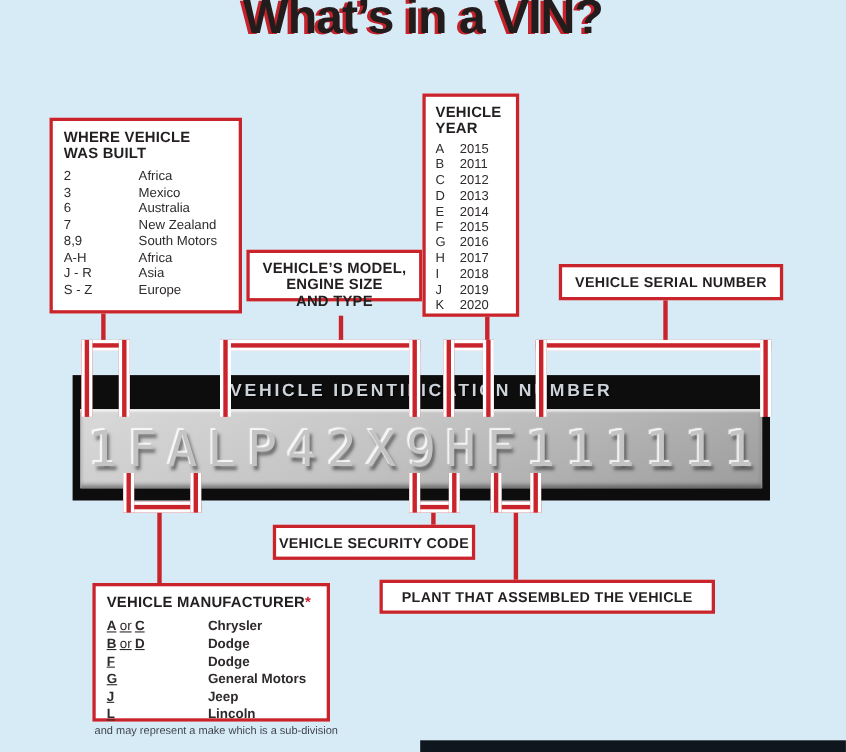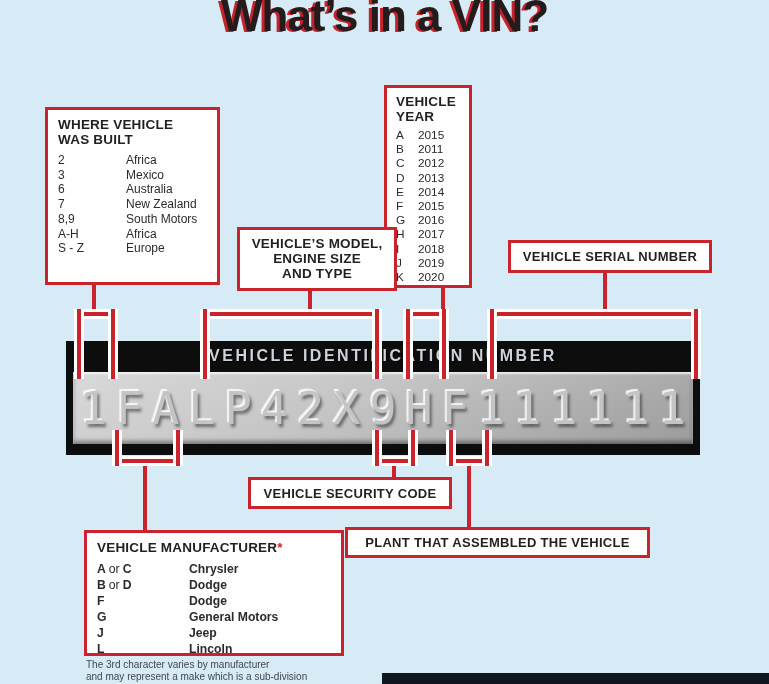--- a/index.html
+++ b/index.html
@@ -22,21 +22,21 @@
   .callout .hd{font-weight:bold;font-size:13.5px;line-height:15px;letter-spacing:.2px;}
   .callout .hd-center{text-align:center;}
   .lst{margin-top:6px;}
   .lrow{display:flex;font-size:12px;line-height:14.7px;color:#2e2a2b;}
   .lrow .code{flex:0 0 68px;}
   .box-year .lrow .code{flex:0 0 22px;}
   .box-year .lrow{line-height:14.2px;font-size:11.8px;}
   .label-only{display:flex;align-items:center;justify-content:center;
     font-weight:bold;font-size:13px;letter-spacing:.3px;text-align:center;}
   .box-manu .lrow{font-size:12.2px;line-height:16px;font-weight:bold;}
-  .box-manu .lrow .code{flex:0 0 92px;font-weight:normal;}
+  .box-manu .lrow .code{flex:0 0 92px;font-weight:normal;text-decoration:underline;}
   .box-manu .code b{font-weight:bold;}
   .box-manu .code .sep{margin:0 3px;}
   .red{color:#c9242b;}
   
   .plate{position:absolute;left:66px;top:341px;width:634px;height:114px;background:#0d0d0d;}
   .plate-header{
     position:absolute;top:6px;left:0;width:100%;text-align:center;
     font-size:16px;letter-spacing:2.5px;color:#cdd3da;font-weight:bold;
     text-shadow:1px 1px 1px #000;
   }
@@ -177,20 +177,24 @@
       <div class="lrow">
         <span class="code">8,9</span>
         <span class="val">South Motors</span>
       </div>
 
       <div class="lrow">
         <span class="code">A-H</span>
         <span class="val">Africa</span>
       </div>
 
+      <div class="lrow">
+        <span class="code">J - R</span>
+        <span class="val">Asia</span>
+      </div>
 
       <div class="lrow">
         <span class="code">S - Z</span>
         <span class="val">Europe</span>
       </div>
     </div>
 </div>
 
 <div class="callout box-year" style="left:384px;top:85px;width:88px;height:203px;padding:6px 6px 14px 9px;">
   <div class="hd">
@@ -249,41 +253,41 @@
         <span class="val">2019</span>
       </div>
 
       <div class="lrow">
         <span class="code">K</span>
         <span class="val">2020</span>
       </div>
     </div>
 </div>
 
-<div class="callout" style="left:237px;top:227px;width:160px;height:64px;padding:6px 4px;">
+<div class="callout" style="left:224px;top:227px;width:160px;height:47px;padding:6px 4px;">
   <div class="hd hd-center">
     <div>VEHICLE’S MODEL,</div>
     <div>ENGINE SIZE</div>
     <div>AND TYPE</div>
   </div>
 </div>
 
 <div class="callout label-only" style="left:508px;top:240px;width:204px;height:33px;">
   <span>VEHICLE SERIAL NUMBER</span>
 </div>
 
-<div class="callout label-only" style="left:248px;top:477px;width:204px;height:32px;">
+<div class="callout label-only" style="left:248px;top:477px;width:184px;height:32px;">
   <span>VEHICLE SECURITY CODE</span>
 </div>
 
 <div class="callout label-only" style="left:345px;top:527px;width:305px;height:31px;">
   <span>PLANT THAT ASSEMBLED THE VEHICLE</span>
 </div>
 
-<div class="callout box-manu" style="left:84px;top:530px;width:260px;height:126px;padding:7px 6px 20px 10px;">
+<div class="callout box-manu" style="left:84px;top:530px;width:216px;height:126px;padding:7px 6px 20px 10px;">
   <div class="hd">
     <span>VEHICLE MANUFACTURER</span><span class="red">*</span>
   </div>
   <div class="lst">
 
       <div class="lrow">
         <span class="code"><b>A</b><span class="sep">or</span><b>C</b></span>
         <span class="val">Chrysler</span>
       </div>
 
@@ -308,17 +312,16 @@
       </div>
 
       <div class="lrow">
         <span class="code"><b>L</b><span class="sep"></span><b></b></span>
         <span class="val">Lincoln</span>
       </div>
     </div>
 </div>
 
 <div class="footnote">
-  <div>The 3rd character varies by manufacturer</div>
   <div>and may represent a make which is a sub-division</div>
 </div>
 
 <div class="bottom-bar"></div>
 
 </body></html>

